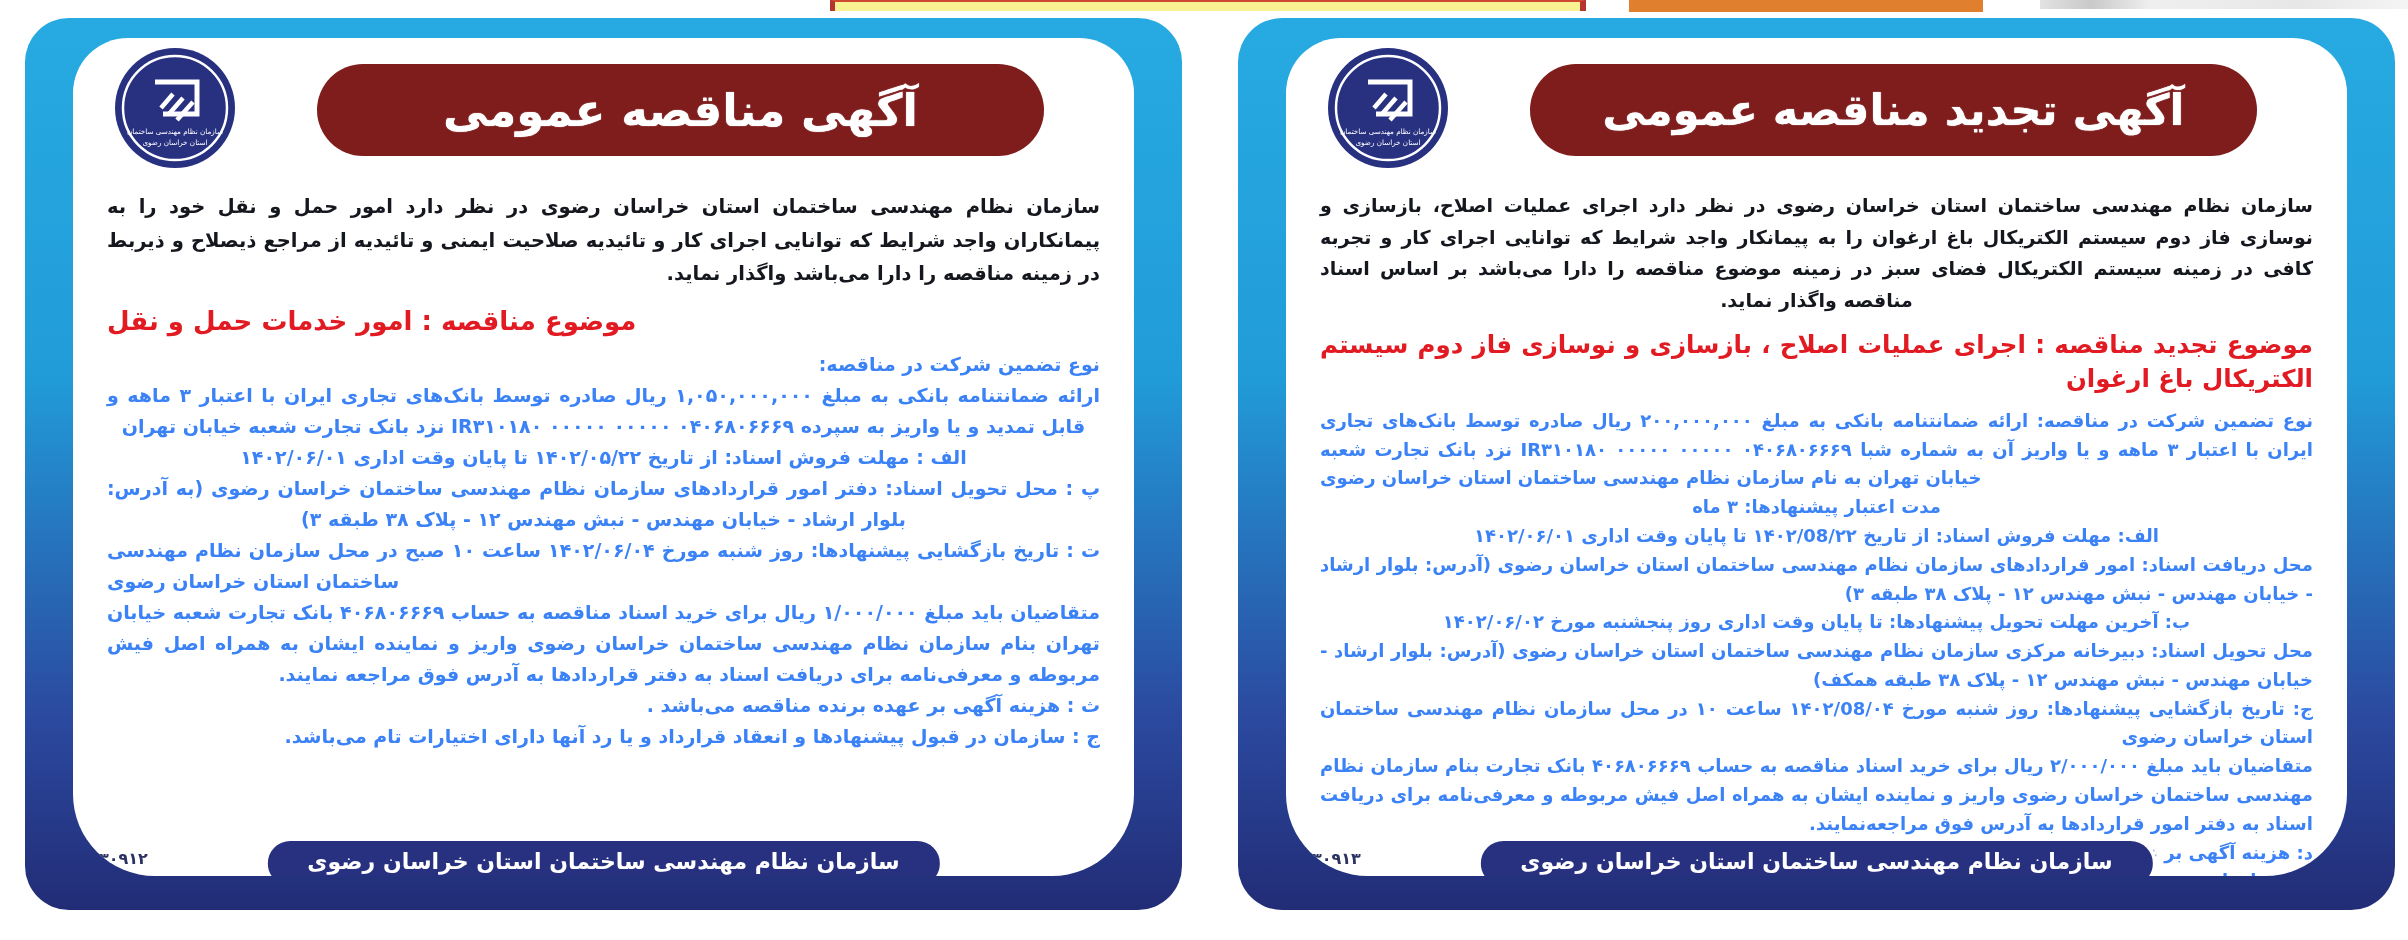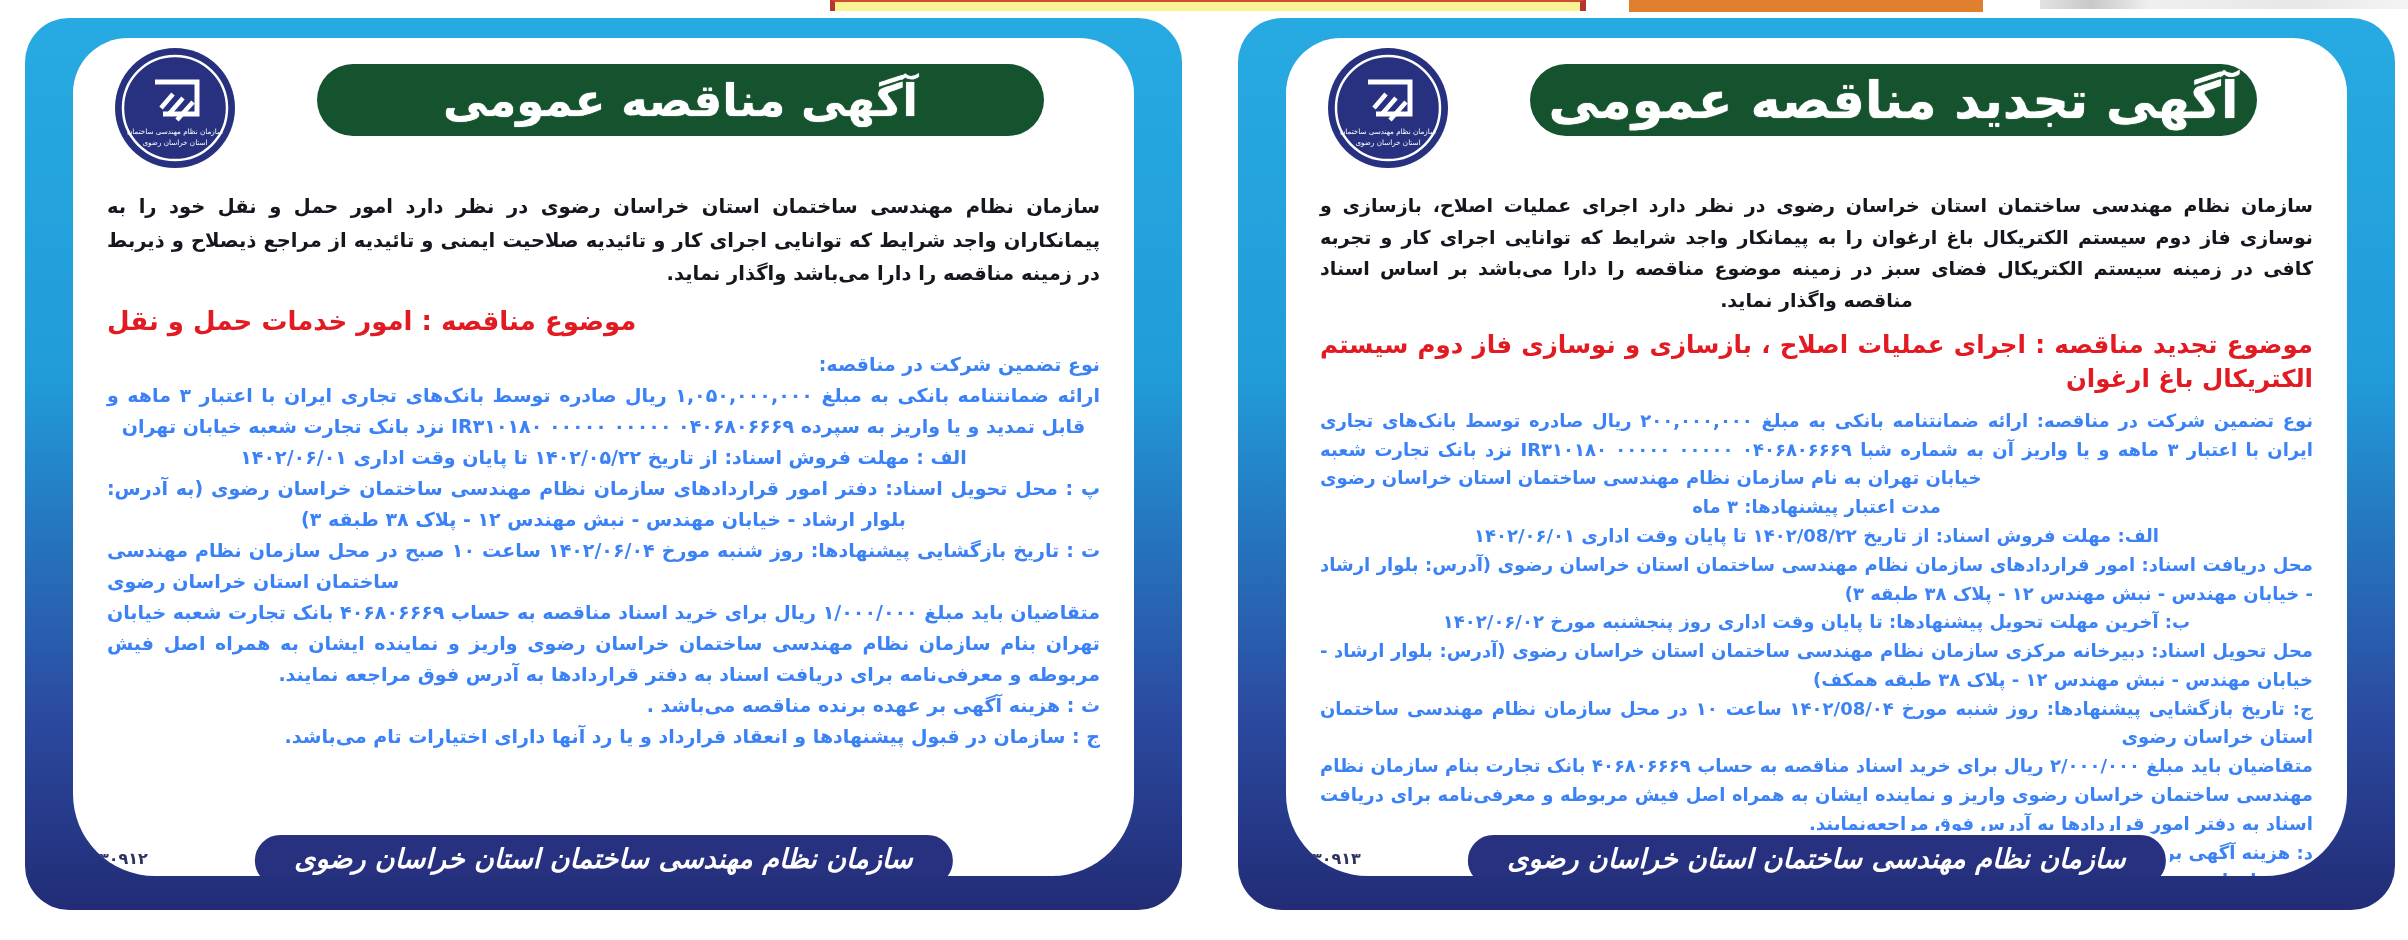--- a/index.html
+++ b/index.html
@@ -18,46 +18,46 @@
   .panel { position:absolute; top:18px; width:1157px; height:892px; border-radius:44px;
            background:linear-gradient(180deg,#27aae1 0%,#219cd9 40%,#2b4aa0 78%,#222c76 100%); }
   .panel-left  { left:25px; }
   .panel-right { left:1238px; }
 
   .card { position:absolute; left:48px; right:48px; top:20px; bottom:34px; background:#ffffff;
           border-radius:55px 55px 82px 82px; direction:rtl; overflow:hidden; }
 
   
   .header { position:relative; height:138px; }
-  .banner { position:absolute; left:23%; right:8.5%; top:26px; height:72px; background:#14532d;
+  .banner { position:absolute; left:23%; right:8.5%; top:26px; height:92px; background:#7f1d1d;
             border-radius:58px; display:flex; align-items:center; justify-content:center; }
   .banner-title { color:#ffffff; font-weight:bold; font-size:45px; white-space:nowrap; letter-spacing:-1px;
                   text-shadow:0 0 1px #fff; }
-  .panel-right .banner-title { font-size:51px; }
+  .panel-right .banner-title { font-size:43px; }
   .logo { position:absolute; left:4%; top:10px; width:120px; height:120px; }
 
   
   .intro { margin:14px 34px 0; font-size:19.5px; line-height:1.72; font-weight:bold; color:#15171e;
            text-align:justify; text-align-last:right; }
   .panel-right .intro { font-size:19px; line-height:1.66; text-align-last:center; }
   .subject { margin:12px 34px 0; color:#e21b23; font-weight:bold; font-size:26px; text-align:left;
              line-height:1.4; }
   .panel-right .subject { font-size:24.5px; text-align:justify; text-align-last:right; }
   .lines { margin:10px 34px 0; font-size:19px; line-height:1.63; font-weight:bold; color:#3b82f6; }
   .panel-right .lines { font-size:18px; line-height:1.6; }
   .line { text-align:justify; }
   .last-right  { text-align-last:right; }
   .last-center { text-align-last:center; }
   .last-left   { text-align-last:left; }
 
   
   .footer-pill { position:absolute; bottom:-14px; left:50%; transform:translateX(-50%);
                  background:#283180; border:4px solid #ffffff; border-radius:46px;
                  padding:8px 40px 12px; white-space:nowrap; }
-  .footer-text { color:#ffffff; font-weight:bold; font-style:italic; font-size:27px; }
+  .footer-text { color:#ffffff; font-weight:bold; font-size:22px; }
   .code { position:absolute; left:26px; bottom:8px; font-size:16px; font-weight:bold; color:#2c3262;
           letter-spacing:3px; direction:ltr; }
 </style>
 </head>
 <body>
 
 <div class="edge-frag frag-yellow"></div>
 <div class="edge-frag frag-orange"></div>
 <div class="edge-frag frag-gray"></div>
 

